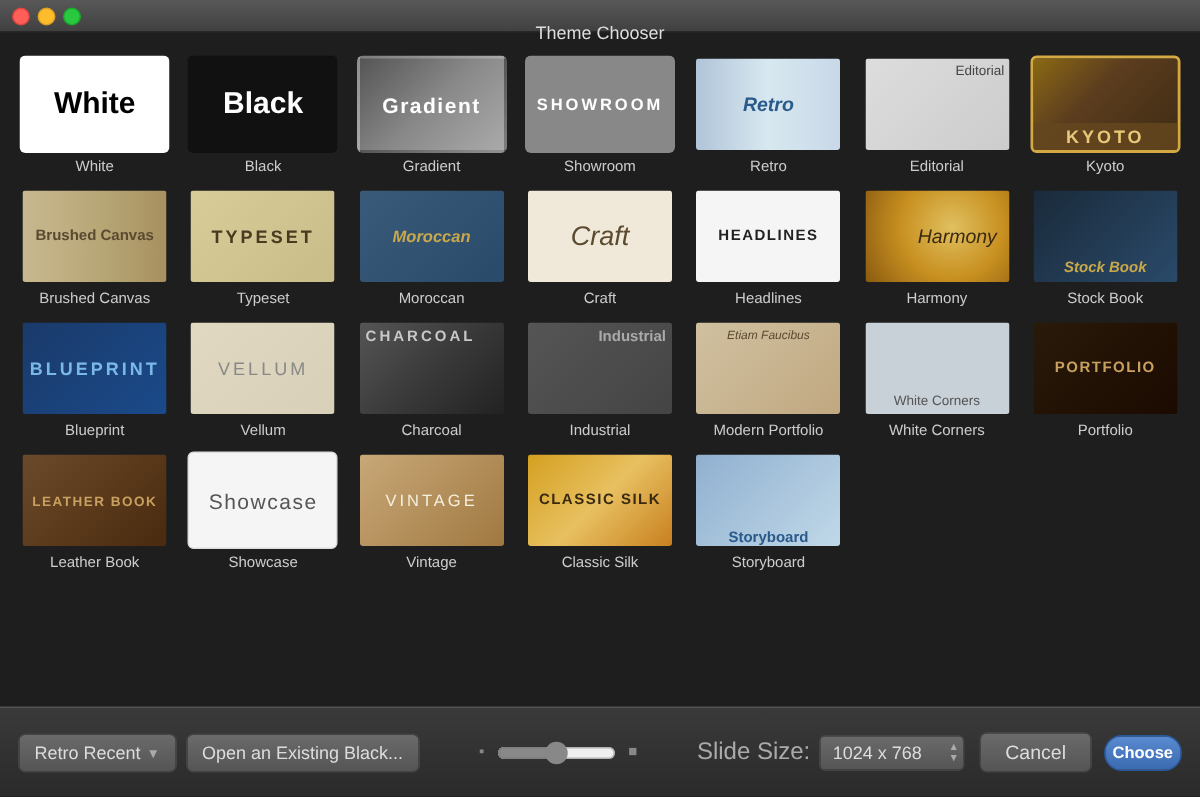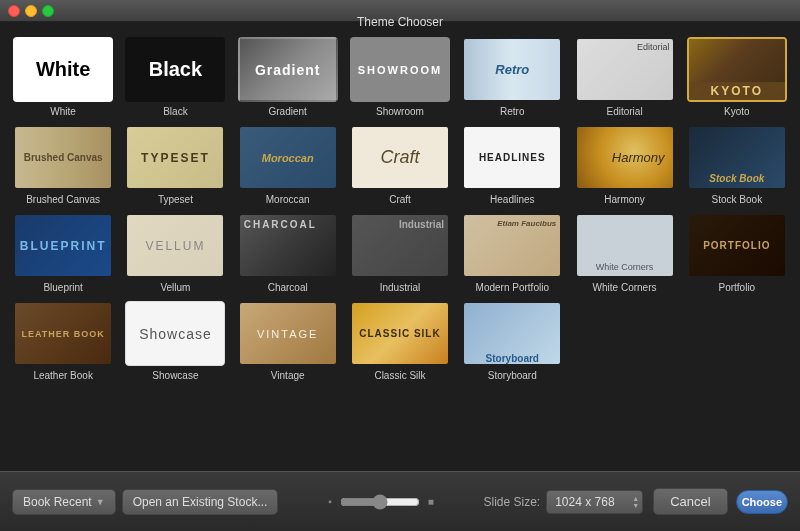--- a/index.html
+++ b/index.html
@@ -200,21 +200,21 @@
       accent-color: #888;
     }
     .slide-size-area {
       display: flex;
       align-items: center;
       gap: 6px;
       margin-right: 10px;
     }
     .slide-size-label {
       color: #aaa;
-      font-size: 12px;
+      font-size: 16px;
     }
     .slide-size-select {
       background: linear-gradient(to bottom, #6a6a6a, #555);
       border: 1px solid #444;
       border-radius: 4px;
       color: #ddd;
       font-size: 12px;
       padding: 4px 20px 4px 8px;
       cursor: pointer;
       appearance: none;
@@ -339,23 +339,22 @@
       align-items: flex-start;
       justify-content: flex-end;
       padding: 4px;
     }
     .thumb-img-modern {
       width: 100%;
       height: 100%;
       background: linear-gradient(135deg, #d0c0a0, #c0a880);
       display: flex;
       align-items: flex-start;
-      justify-content: flex-end;
+      justify-content: center;
       padding: 4px;
-      font-weight: bold;
     }
     .thumb-img-editorial {
       width: 100%;
       height: 100%;
       background: linear-gradient(135deg, #ddd, #ccc);
       display: flex;
       align-items: flex-start;
       justify-content: flex-end;
       padding: 3px;
     }
@@ -702,25 +701,25 @@
       </div>
       <span class="theme-label">Storyboard</span>
     </div>
 
   </div>
 </div>
 
 <div class="bottom-bar">
   <div class="bottom-left">
     <button class="open-recent-btn">
-      <span>Book Recent</span>
+      <span>Retro Recent</span>
       <span class="chevron-down">▼</span>
     </button>
     <button class="open-existing-btn">
-      <span>Open an Existing Stock...</span>
+      <span>Open an Existing Black...</span>
     </button>
   </div>
 
   <div class="bottom-center">
     <span class="slider-icon">▪</span>
     <input type="range" class="zoom-slider" min="0" max="100" value="50" style="">
     <span class="slider-icon">■</span>
   </div>
 
   <div class="slide-size-area">

